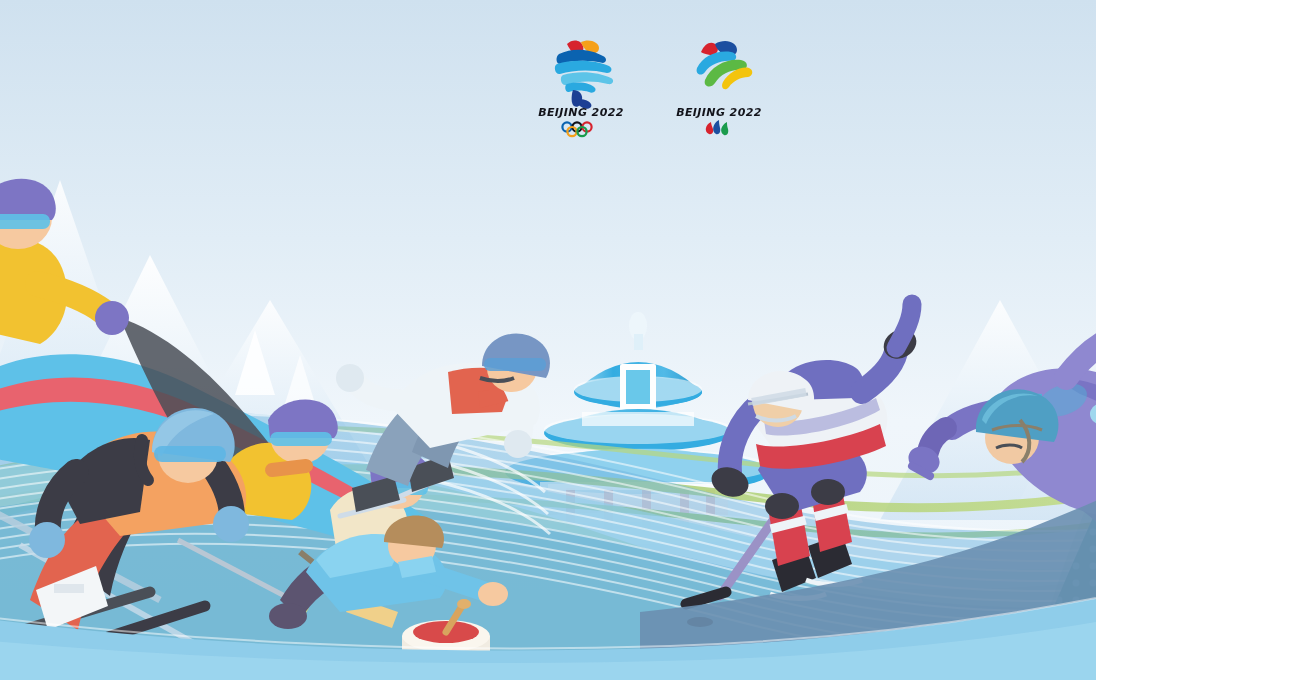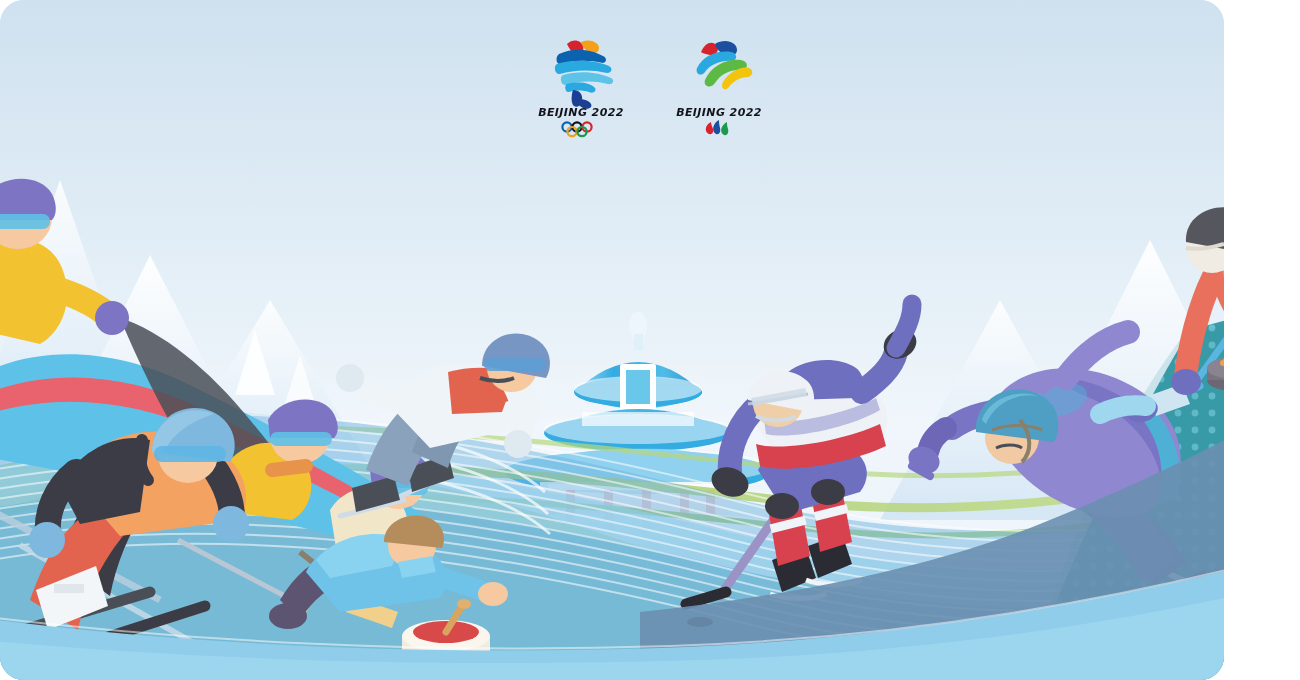--- a/index.html
+++ b/index.html
@@ -1,24 +1,23 @@
 <!DOCTYPE html>
 <html lang="zh-CN"><head>
 <meta charset="utf-8">
 <title>Beijing 2022 Banner</title>
 <style>
   html,body{margin:0;padding:0;background:#fff;}
   body{font-family:"Liberation Sans","DejaVu Sans",sans-serif;}
 
   #banner{
     position:relative;
-    width:1224px;height:680px;
+    width:1096px;height:680px;
     overflow:hidden;
     background:linear-gradient(178deg,#cfe1ef 0%,#d6e6f2 18%,#e3eef7 40%,#eef5fa 58%,#f2f7fb 72%,#eef5fb 100%);
-    border-radius:24px;
   }
   #banner *{box-sizing:border-box;}
   .layer{position:absolute;top:0;left:0;width:1300px;height:680px;}
   .layer svg{display:block;width:1300px;height:680px;}
 
   
   #logos{
     position:absolute;left:0;top:30px;width:1300px;height:112px;
     display:flex;justify-content:center;align-items:flex-start;gap:42px;
     z-index:40;

